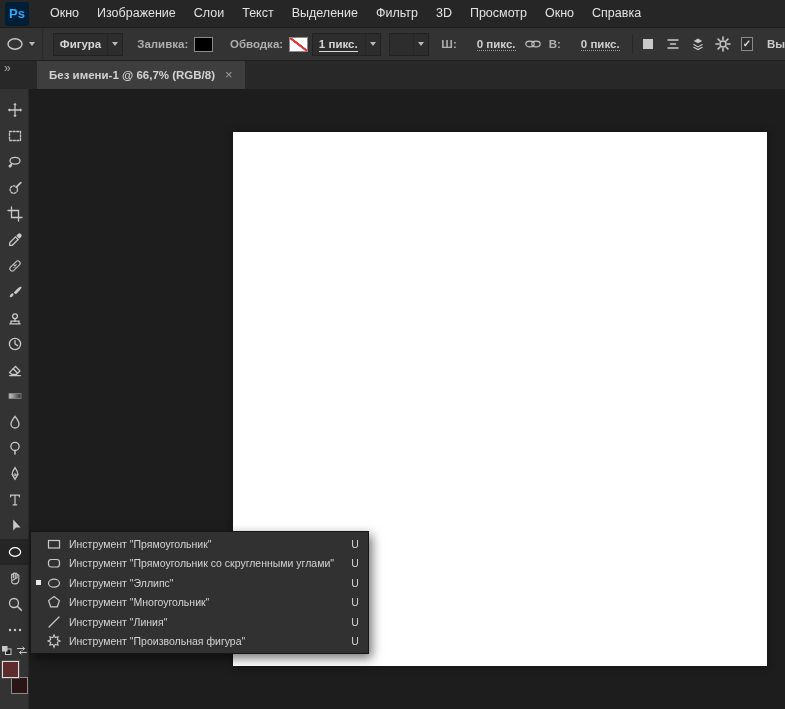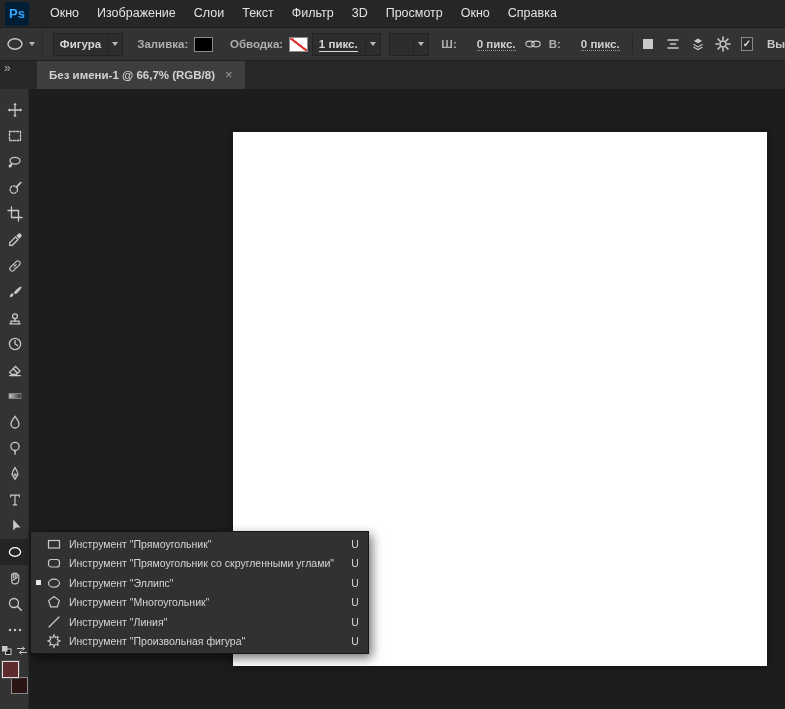--- a/index.html
+++ b/index.html
@@ -79,20 +79,21 @@
 </style>
 </head>
 <body>
 
 <div class="menubar">
   <div class="ps-logo">Ps</div>
   <div class="menu-item">Окно</div>
   <div class="menu-item">Изображение</div>
   <div class="menu-item">Слои</div>
   <div class="menu-item">Текст</div>
+  <div class="menu-item">Выделение</div>
   <div class="menu-item">Фильтр</div>
   <div class="menu-item">3D</div>
   <div class="menu-item">Просмотр</div>
   <div class="menu-item">Окно</div>
   <div class="menu-item">Справка</div>
 </div>
 
 <div class="optionsbar">
   <div class="tool-preset">
     <span>

